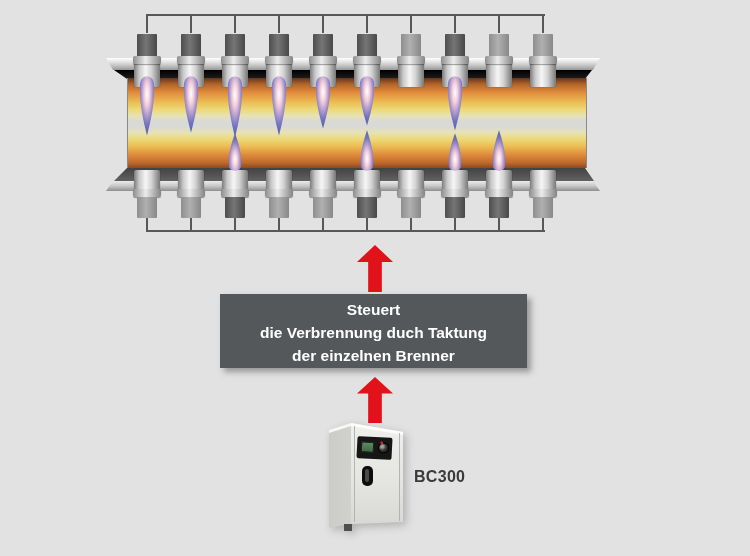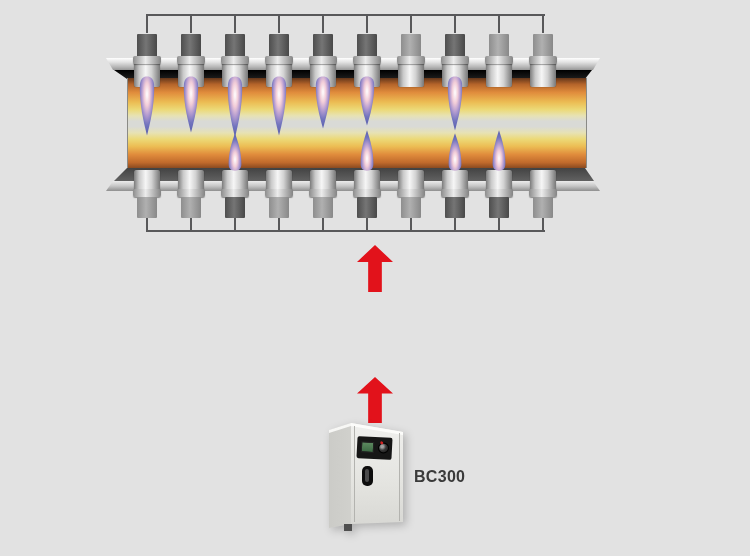--- a/index.html
+++ b/index.html
@@ -276,20 +276,25 @@
         </svg>
       </div>
       <div class="tick" style="left: 542px; top: 217px; height: 13px;"></div>
       <div class="burner-body" style="left: 530px; top: 170px; height: 27px;"></div>
       <div class="burner-collar" style="left: 529px; top: 189px;"></div>
       <div class="cap-off" style="left: 533px; top: 197px; height: 21px;"></div>
     </div>
 
   <div class="arrow-up" style="left:357px;top:245px;height:47px;"></div>
 
+  <div class="caption">
+    <div>Steuert</div>
+    <div>die Verbrennung duch Taktung</div>
+    <div>der einzelnen Brenner</div>
+  </div>
 
   <div class="arrow-up" style="left:357px;top:377px;height:46px;"></div>
 
   <div class="cabinet">
     <div class="cab-left"></div>
     <div class="cab-front"></div>
     <div class="cab-top-l"></div>
     <div class="cab-top-f"></div>
     <div class="cab-door-line" style="left:28px;top:6px;height:96px;"></div>
     <div class="cab-door-line" style="left:73px;top:13px;height:88px;"></div>

